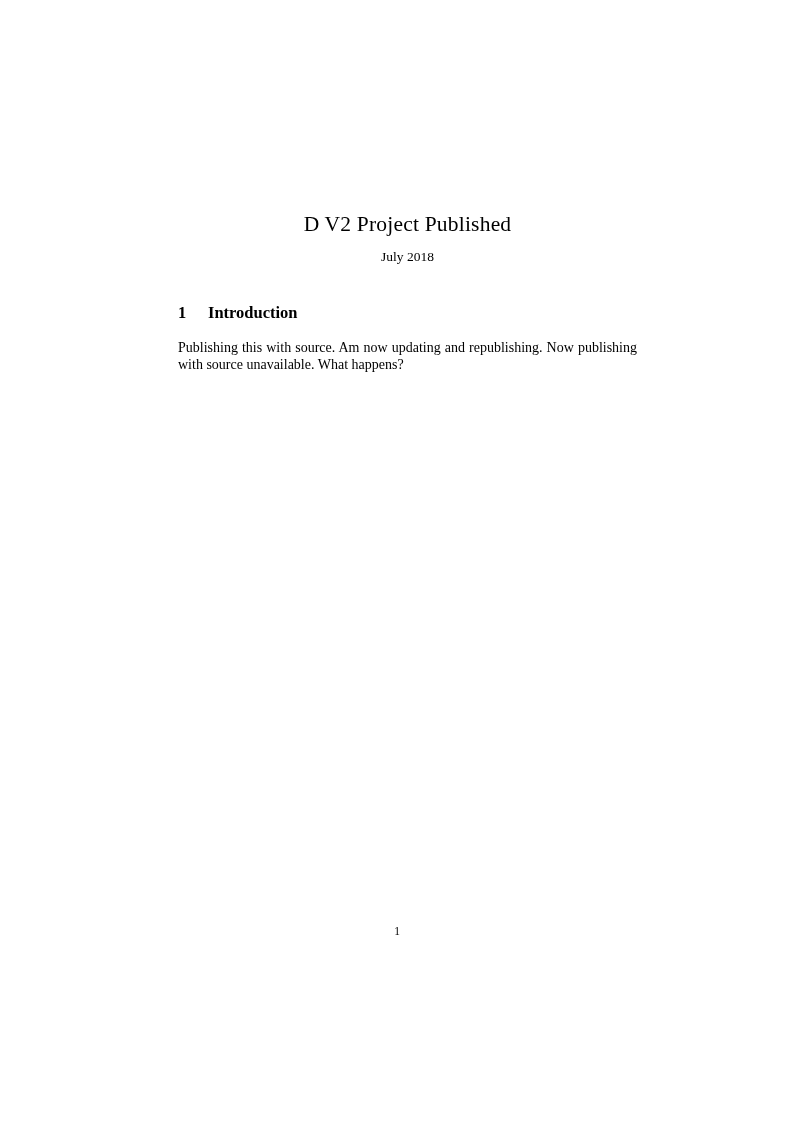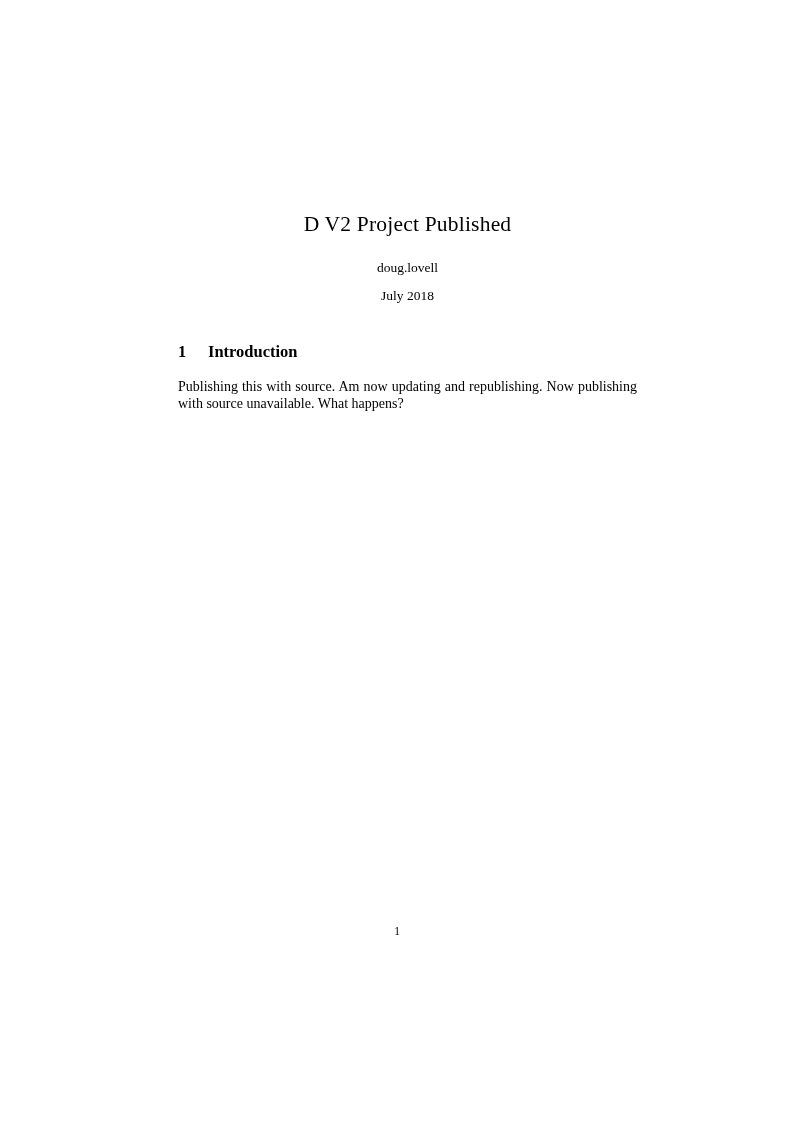--- a/index.html
+++ b/index.html
@@ -78,21 +78,20 @@
   }
 </style>
 </head>
 <body>
 
 <div class="page">
   <div class="content">
 
     <h1 class="doc-title">D V2 Project Published</h1>
 
-    <p class="doc-author">doug.lovell</p>
 
     <p class="doc-date">July 2018</p>
 
     <h2 class="section-heading">
       <span class="section-number">1</span>
       <span>Introduction</span>
     </h2>
 
     <p class="body-text">Publishing this with source. Am now updating and republishing. Now publish­ing with source unavailable. What happens?</p>
 

